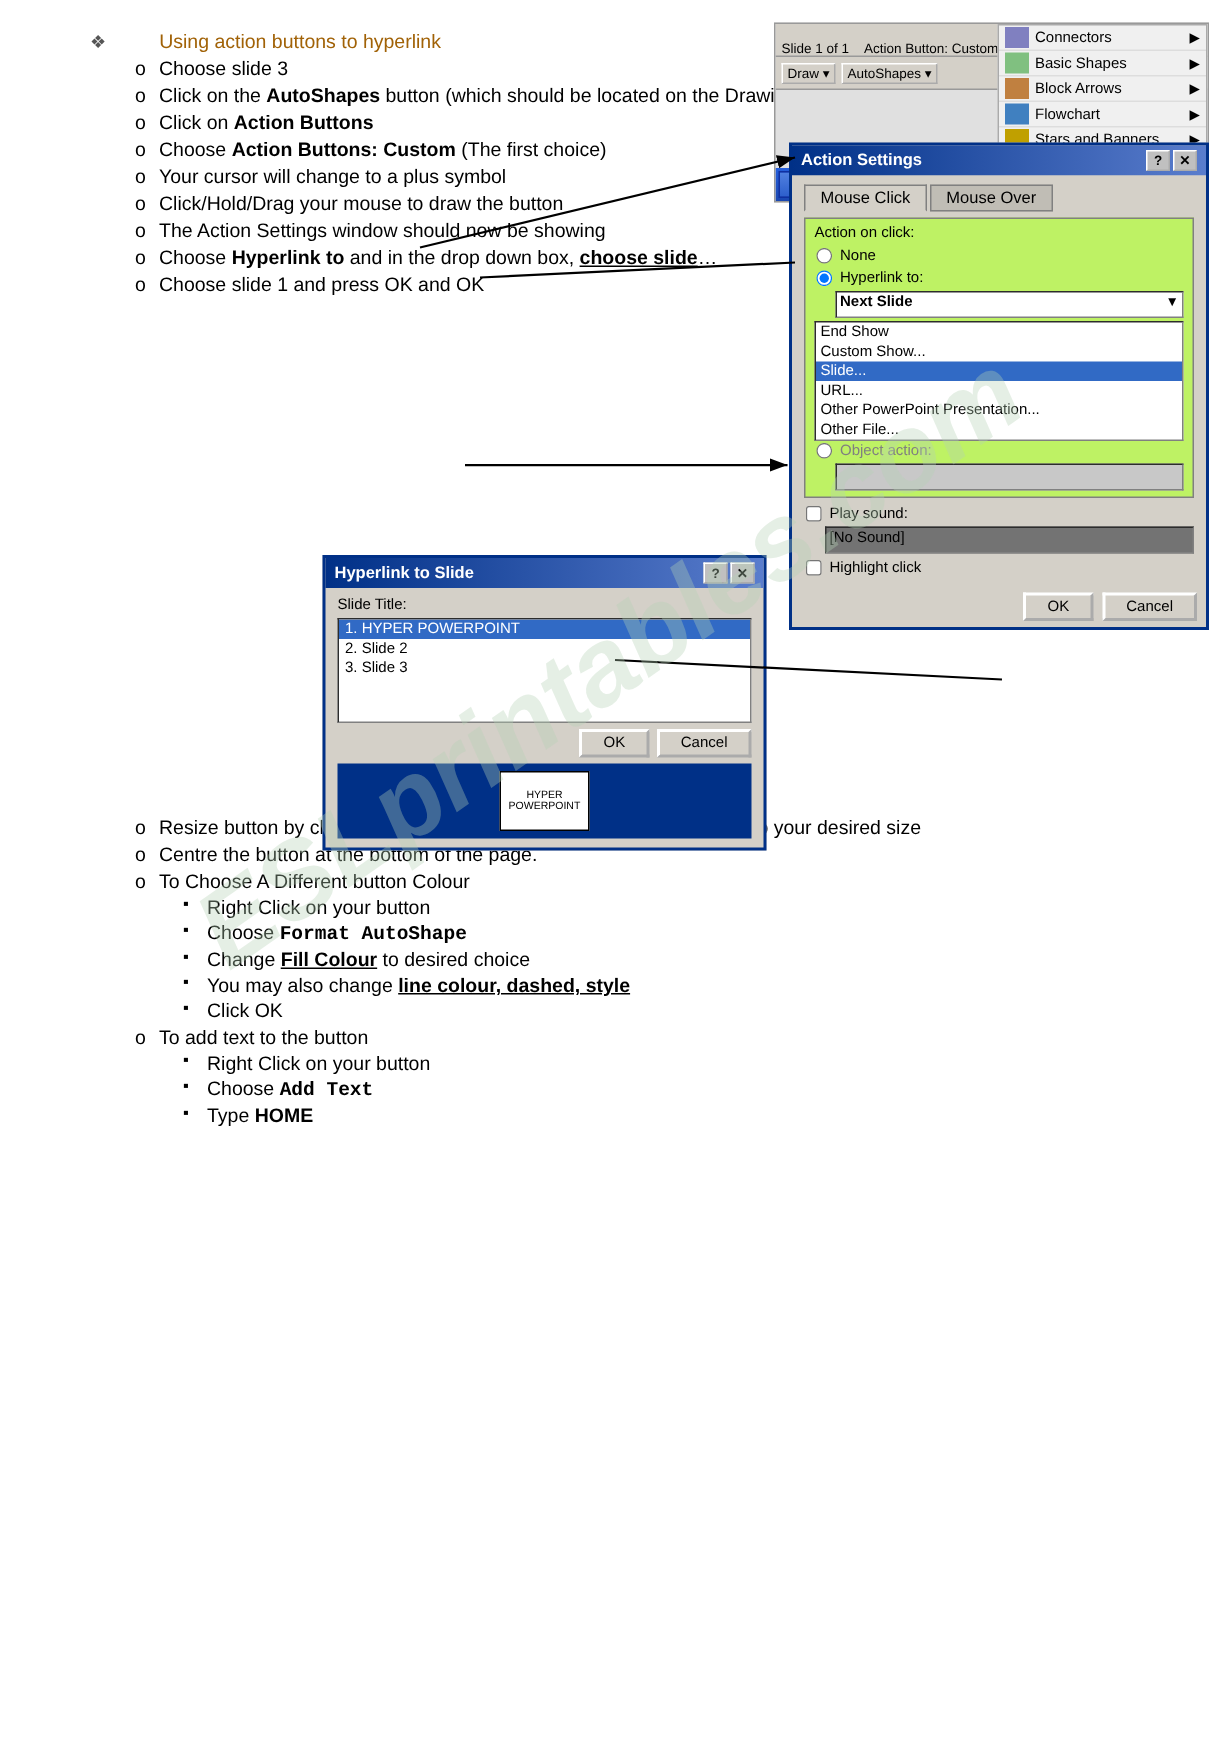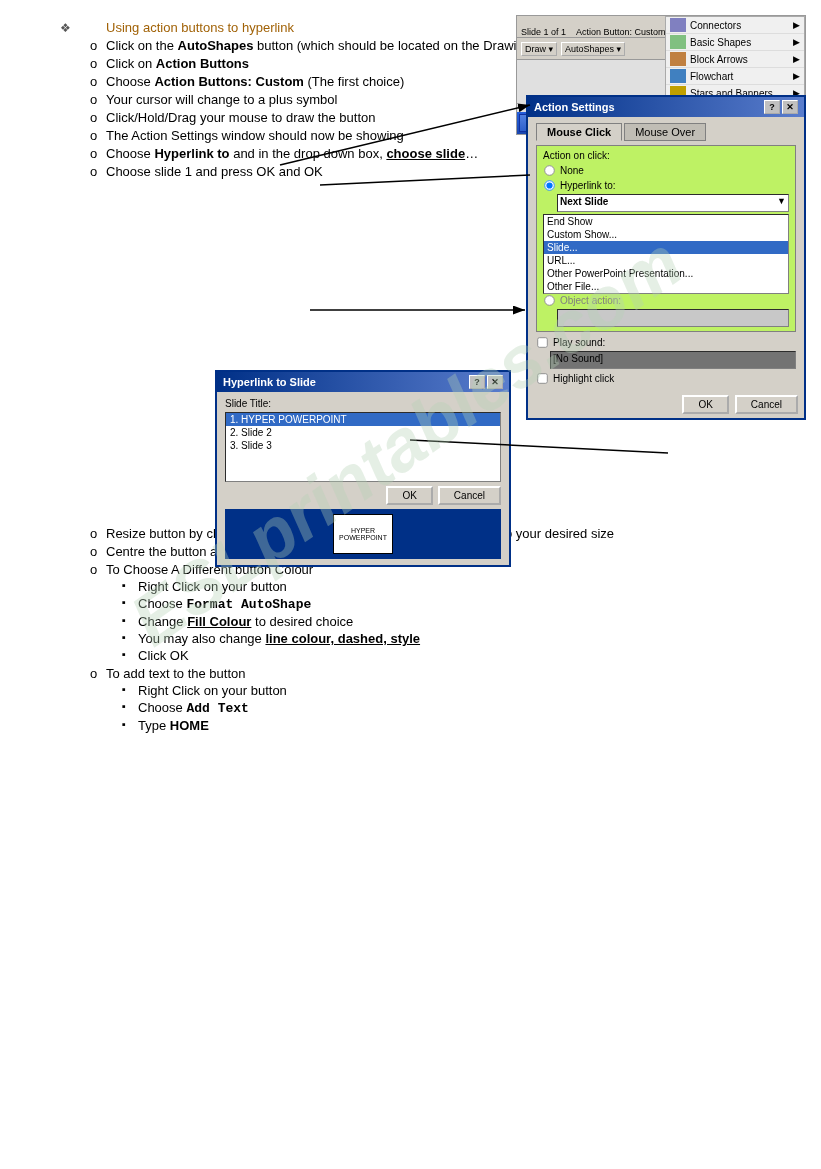--- a/index.html
+++ b/index.html
@@ -240,21 +240,21 @@
       background: #c0bdb5;
       border: 1px solid #808080;
       font-size: 11px;
       cursor: pointer;
       margin-right: 2px;
     }
 
     .dialog-tab.active {
       background: #d4d0c8;
       border-bottom: 1px solid #d4d0c8;
-      font-weight: bold;
+      font-weight: normal;
     }
 
     .dialog-section {
       border: 1px solid #808080;
       background: #bef264;
       padding: 4px 6px;
       margin-bottom: 4px;
     }
 
     .dialog-section-label {
@@ -441,20 +441,23 @@
 
 <div class="page">
 
   <div class="watermark">ESLprintables.com</div>
 
   <div class="content">
     <ul class="main-list">
       <li>
         <span class="main-item-text">Using action buttons to hyperlink</span>
         <ul class="sub-list">
+          <li>
+            <span>Choose slide 3</span>
+          </li>
           <li>
             <span>Click on the <strong>AutoShapes</strong> button (which should be located on the Drawing toolbar)</span>
           </li>
           <li>
             <span>Click on <strong>Action Buttons</strong></span>
           </li>
           <li>
             <span>Choose <strong>Action Buttons: Custom</strong> (The first choice)</span>
           </li>
           <li>

